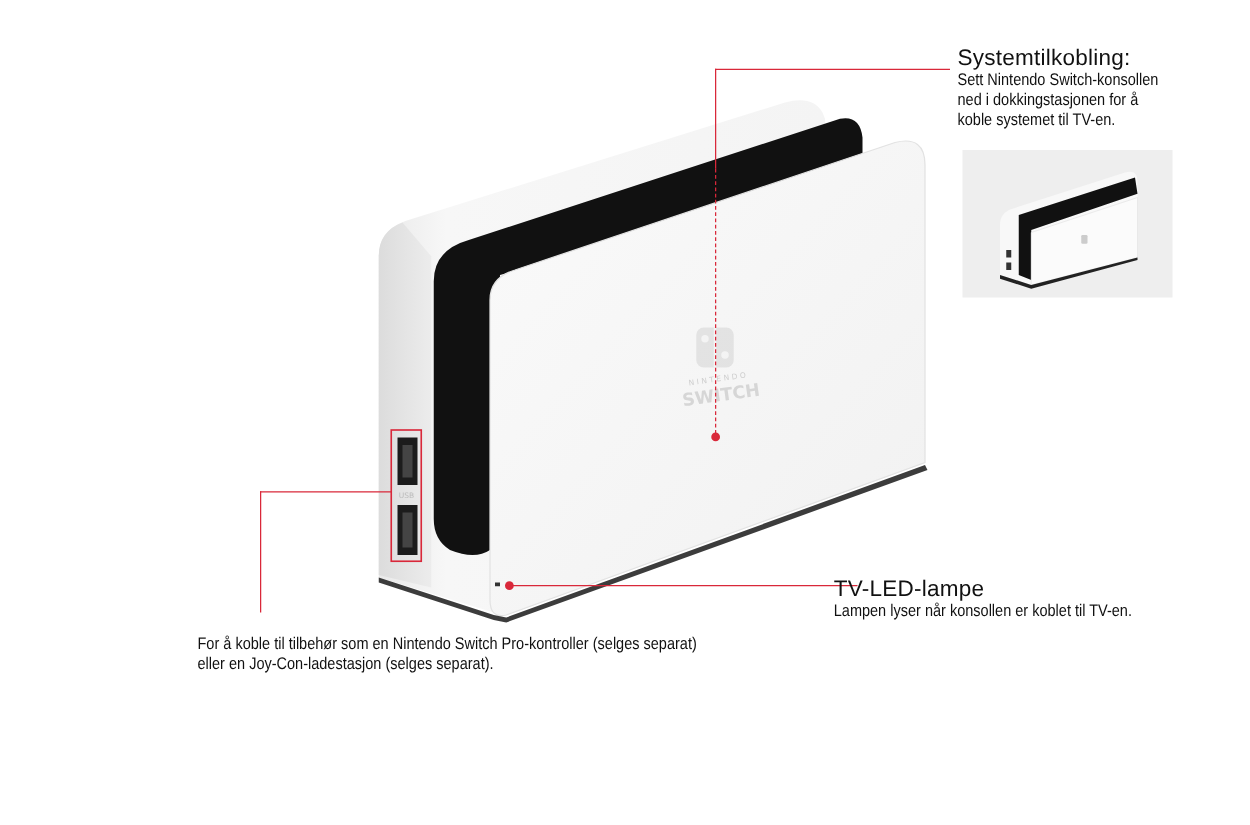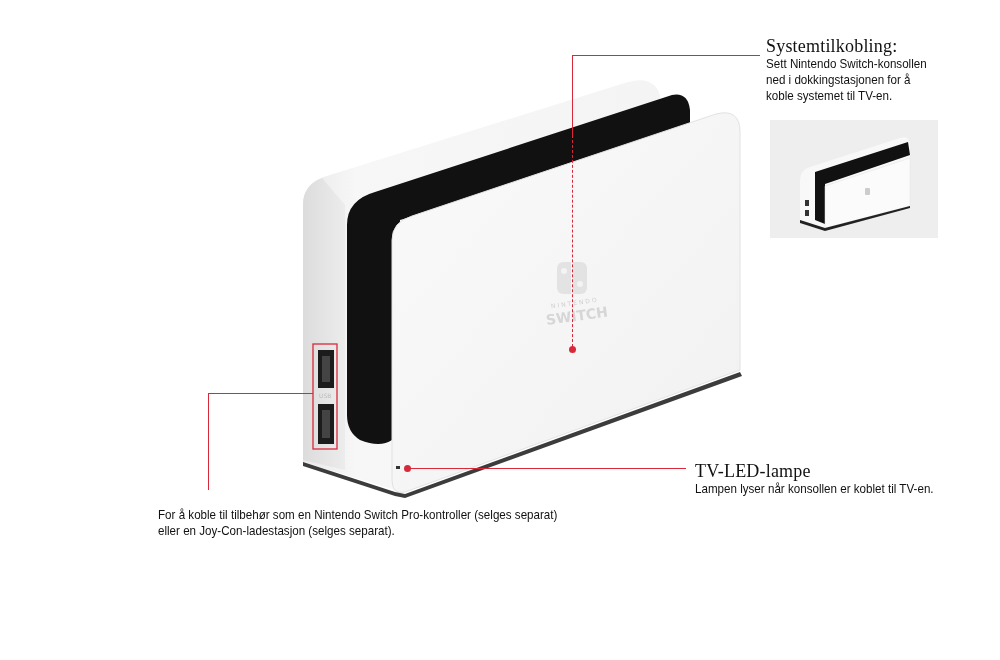--- a/index.html
+++ b/index.html
@@ -1,19 +1,19 @@
 <!DOCTYPE html>
 <html><head>
   <meta charset="utf-8">
   <style>
     html, body { margin: 0; padding: 0; background: #ffffff; }
     body { width: 1000px; height: 660px; position: relative; overflow: hidden;
            font-family: "Liberation Sans", "DejaVu Sans", sans-serif; color: #111; }
     .abs { position: absolute; }
-    .title { font-family: Liberation Serif, serif; font-size: 18px; letter-spacing: 0.2px; color: #111; line-height: 20px; white-space: nowrap; }
+    .title { font-family: Liberation Sans, sans-serif; font-size: 18px; letter-spacing: 0.2px; color: #111; line-height: 20px; white-space: nowrap; }
     .desc { font-family: "Liberation Sans", sans-serif; font-size: 13.5px; color: #111; line-height: 16px; transform: scaleX(0.86); transform-origin: left top; white-space: nowrap; }
     .line { position: absolute; background: #d9283a; }
     .dot { position: absolute; width: 7px; height: 7px; border-radius: 50%; background: #d9283a; }
     .thumb { background: #eeeeee; }
   </style>
 </head>
 <body>
 
 <svg class="abs" style="left:0;top:0" width="1000" height="660" viewBox="0 0 1000 660">
   <defs>
@@ -85,21 +85,21 @@
 <div class="dot" style="left:404px;top:465px;"></div>
 <div class="line" style="left:408px;top:468px;width:278px;height:1px;"></div>
 
 <div class="abs" style="left:766px;top:36px;">
   <div class="title">Systemtilkobling:</div>
   <div class="desc">Sett Nintendo Switch-konsollen</div>
   <div class="desc">ned i dokkingstasjonen for å</div>
   <div class="desc">koble systemet til TV-en.</div>
 </div>
 
-<div class="abs" style="left:695px;top:461px;">
+<div class="abs" style="left:667px;top:461px;">
   <div class="title">TV-LED-lampe</div>
   <div class="desc">Lampen lyser når konsollen er koblet til TV-en.</div>
 </div>
 
 <div class="abs" style="left:158px;top:507px;">
   <div class="desc">For å koble til tilbehør som en Nintendo Switch Pro-kontroller (selges separat)</div>
   <div class="desc">eller en Joy-Con-ladestasjon (selges separat).</div>
 </div>
 
 </body></html>

